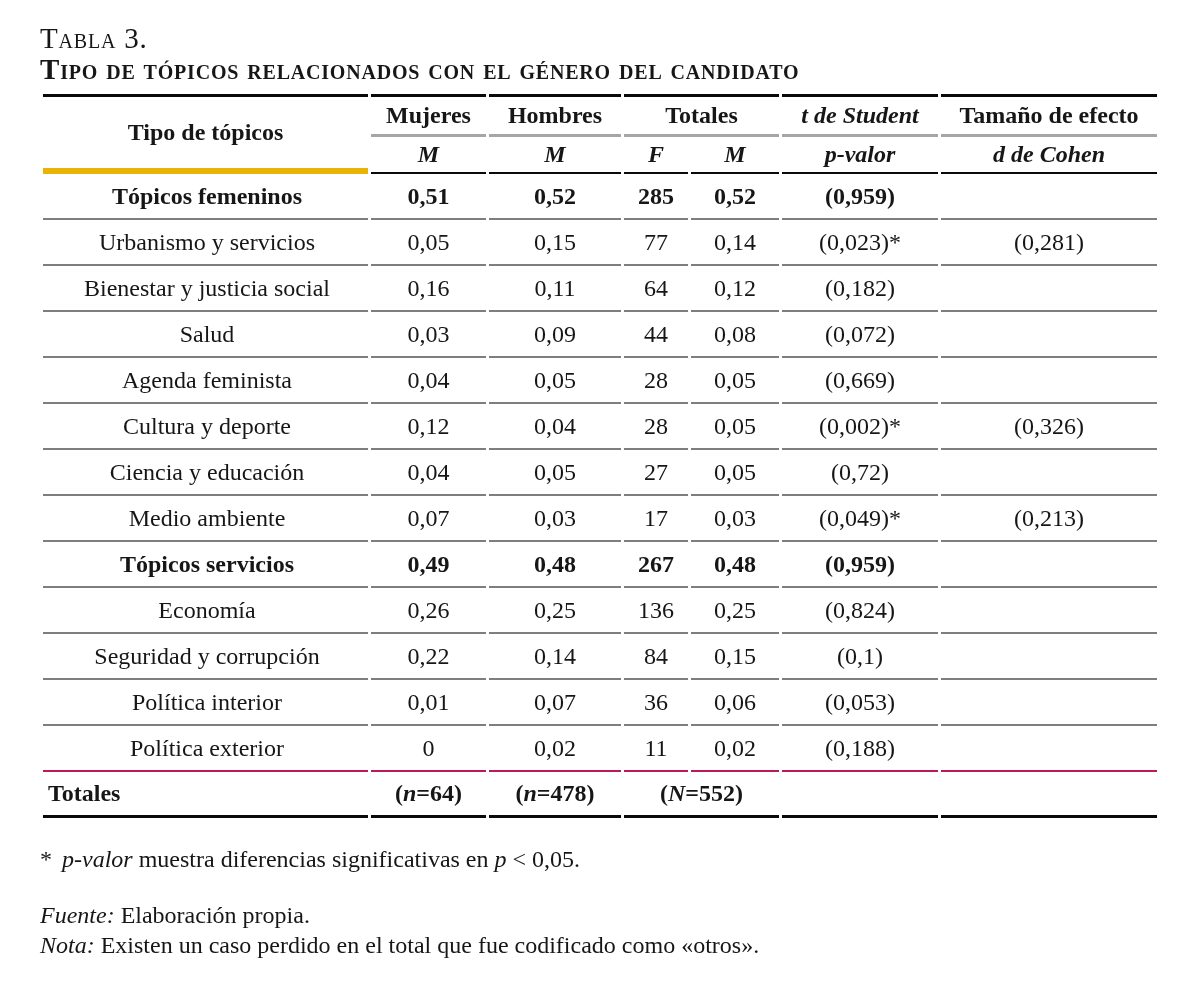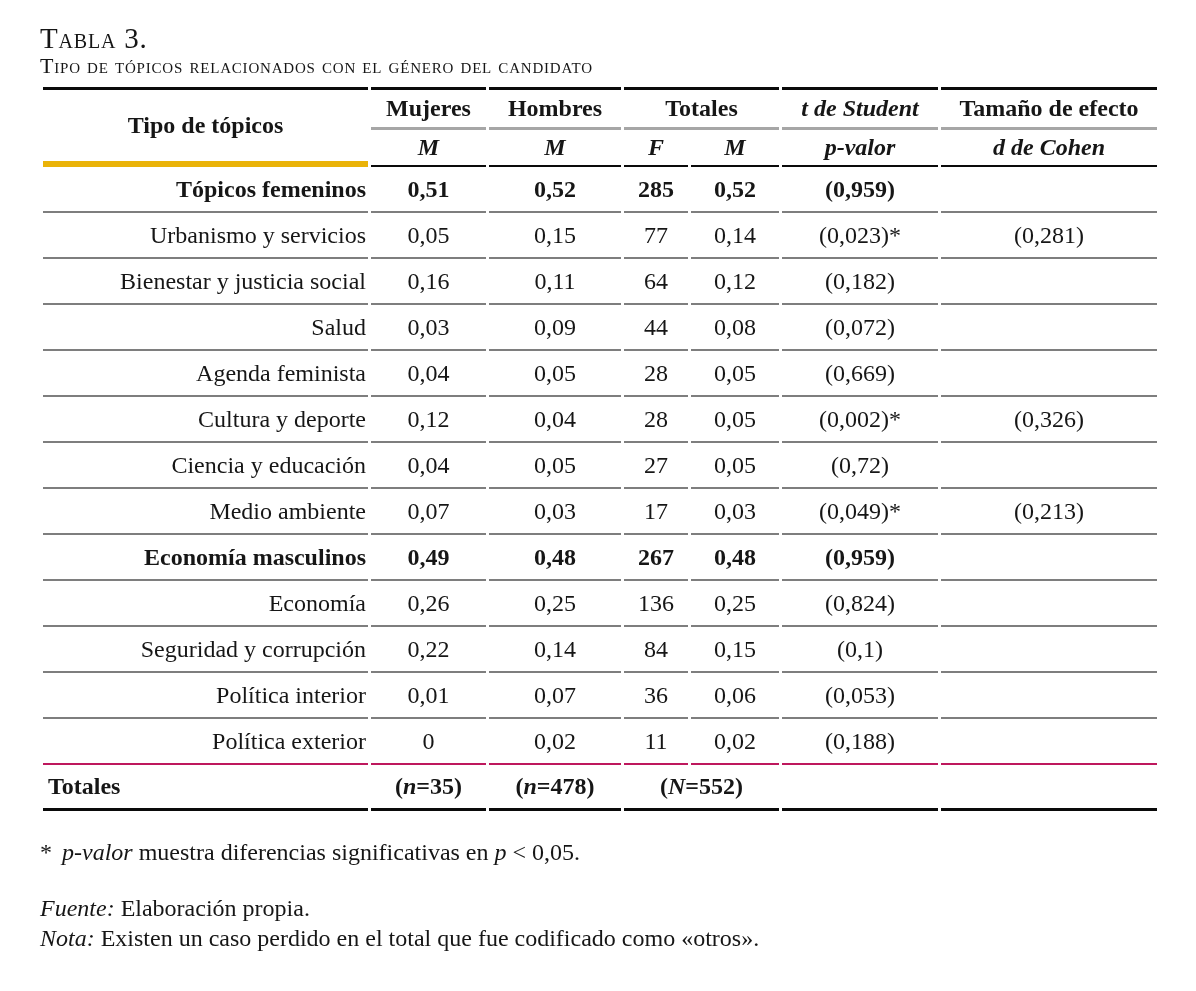--- a/index.html
+++ b/index.html
@@ -16,23 +16,24 @@
 
   .title-block { line-height: 1.0; }
   .table-title {
     font-variant: small-caps;
     font-size: 29px;
     letter-spacing: 0.8px;
     margin: 0 0 2px 0;
   }
   .table-subtitle {
     font-variant: small-caps;
-    font-size: 22px;
+    font-size: 29px;
     letter-spacing: 0.8px;
     margin: 0 0 0 0;
+    font-weight: bold;
   }
 
   table.topics {
     width: 1120px;
     table-layout: fixed;
     border-collapse: separate;
     border-spacing: 3px 0;
     margin-top: 10px;
   }
   th, td {
@@ -69,21 +70,21 @@
   }
   th.italic-head { font-style: italic; }
 
   
   tbody td {
     border-bottom: 2px solid #7e7e7e;
     height: 46px;
     vertical-align: middle;
     text-align: center;
   }
-  tbody td.col-label { text-align: right; padding-left: 5px; }
+  tbody td.col-label { text-align: center; padding-left: 5px; }
   tbody tr.bold-row td { font-weight: bold; }
   tbody tr:last-child td { border-bottom: 2px solid #be185d; }
 
   
   tfoot td {
     border-bottom: 3px solid #0a0a0a;
     height: 46px;
     vertical-align: middle;
     text-align: center;
     font-weight: bold;
@@ -206,21 +207,21 @@
         <tr>
           <td class="col-label">Medio ambiente</td>
           <td>0,07</td>
           <td>0,03</td>
           <td>17</td>
           <td>0,03</td>
           <td>(0,049)*</td>
           <td>(0,213)</td>
         </tr>
         <tr class="bold-row">
-          <td class="col-label">Economía masculinos</td>
+          <td class="col-label">Tópicos servicios</td>
           <td>0,49</td>
           <td>0,48</td>
           <td>267</td>
           <td>0,48</td>
           <td>(0,959)</td>
           <td></td>
         </tr>
         <tr>
           <td class="col-label">Economía</td>
           <td>0,26</td>
@@ -254,21 +255,21 @@
           <td>0,02</td>
           <td>11</td>
           <td>0,02</td>
           <td>(0,188)</td>
           <td></td>
         </tr>
       </tbody>
     <tfoot>
       <tr class="totals-row">
         <td class="col-label">Totales</td>
-        <td><span>(</span><i>n</i><span>=35)</span></td>
+        <td><span>(</span><i>n</i><span>=64)</span></td>
         <td><span>(</span><i>n</i><span>=478)</span></td>
         <td colspan="2"><span>(</span><i>N</i><span>=552)</span></td>
         <td></td>
         <td></td>
       </tr>
     </tfoot>
   </table>
 
   <div class="footnotes">
     <div class="footnote"><span class="marker">*</span><span class="it">p-valor</span><span> muestra diferencias significativas en </span><span class="it">p</span><span> &lt; 0,05.</span></div>

